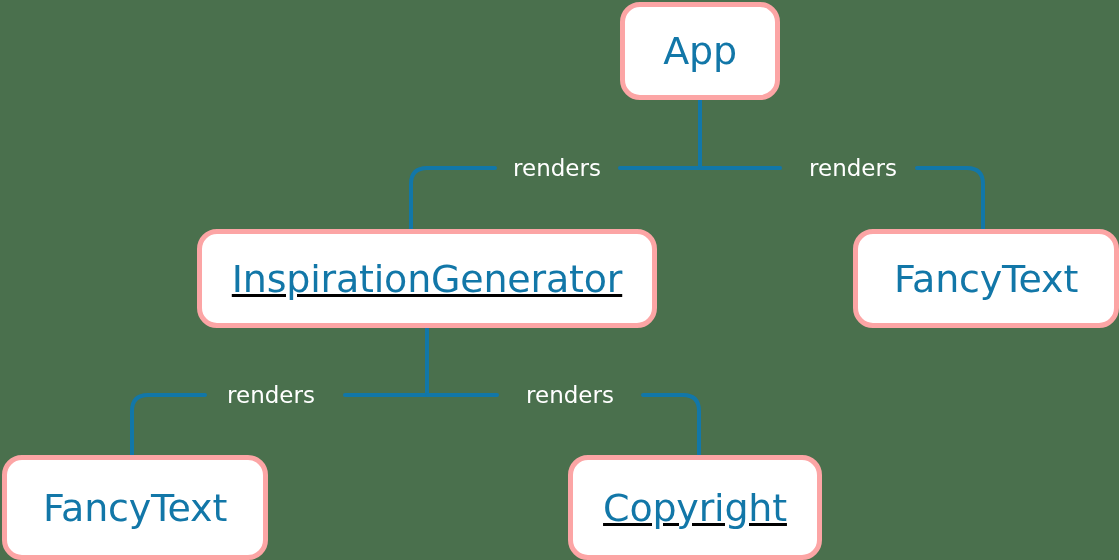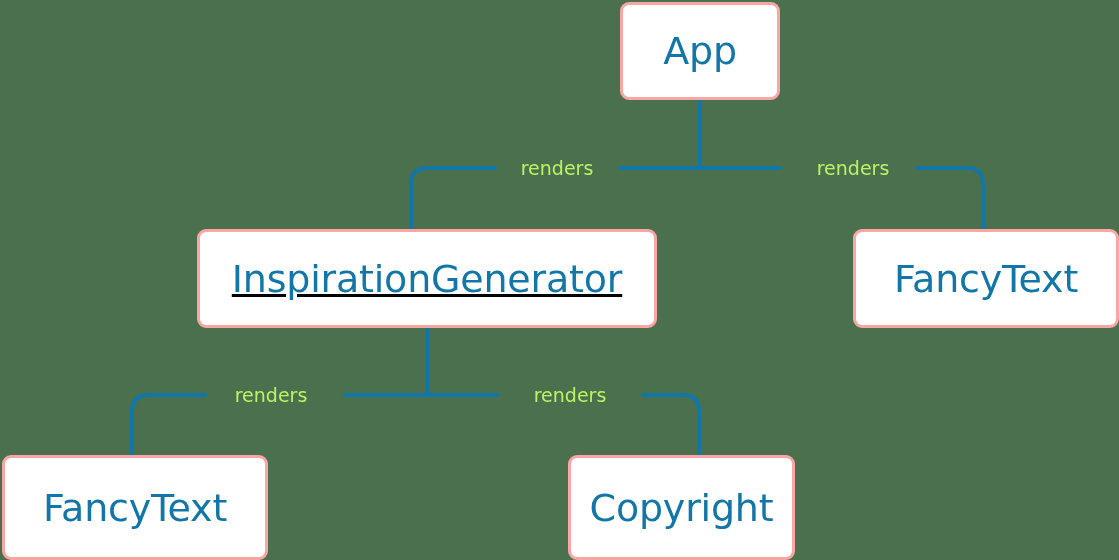--- a/index.html
+++ b/index.html
@@ -19,39 +19,39 @@
     position: absolute;
     left: 0;
     top: 0;
     width: 1119px;
     height: 560px;
     pointer-events: none;
   }
   .node {
     position: absolute;
     background: #ffffff;
-    border: 3px solid #fca5a5;
-    border-radius: 9px;
+    border: 5px solid #fca5a5;
+    border-radius: 20px;
     box-sizing: border-box;
     display: flex;
     align-items: center;
     justify-content: center;
     z-index: 2;
   }
   .node-label {
     color: #1277a8;
     font-size: 38px;
     line-height: 1;
     letter-spacing: -0.2px;
     white-space: nowrap;
   }
   .edge-label {
     position: absolute;
-    color: #bef264;
-    font-size: 19px;
+    color: #ffffff;
+    font-size: 23px;
     line-height: 1;
     white-space: nowrap;
     transform: translate(-50%, -50%);
     z-index: 3;
   }
 </style>
 </head>
 <body>
 
 <div id="stage">
@@ -86,21 +86,21 @@
   </div>
 
   <div class="node" style="left:853px; top:229px; width:266px; height:99px;">
     <span class="node-label">FancyText</span>
   </div>
 
   <div class="node" style="left:2px; top:455px; width:266px; height:105px;">
     <span class="node-label">FancyText</span>
   </div>
 
-  <div class="node" style="left:568px; top:455px; width:227px; height:105px;">
+  <div class="node" style="left:568px; top:455px; width:254px; height:105px;text-decoration:underline;">
     <span class="node-label">Copyright</span>
   </div>
 
   <span class="edge-label" style="left:557px; top:168px;">renders</span>
 
   <span class="edge-label" style="left:853px; top:168px;">renders</span>
 
   <span class="edge-label" style="left:271px; top:395px;">renders</span>
 
   <span class="edge-label" style="left:570px; top:395px;">renders</span>

